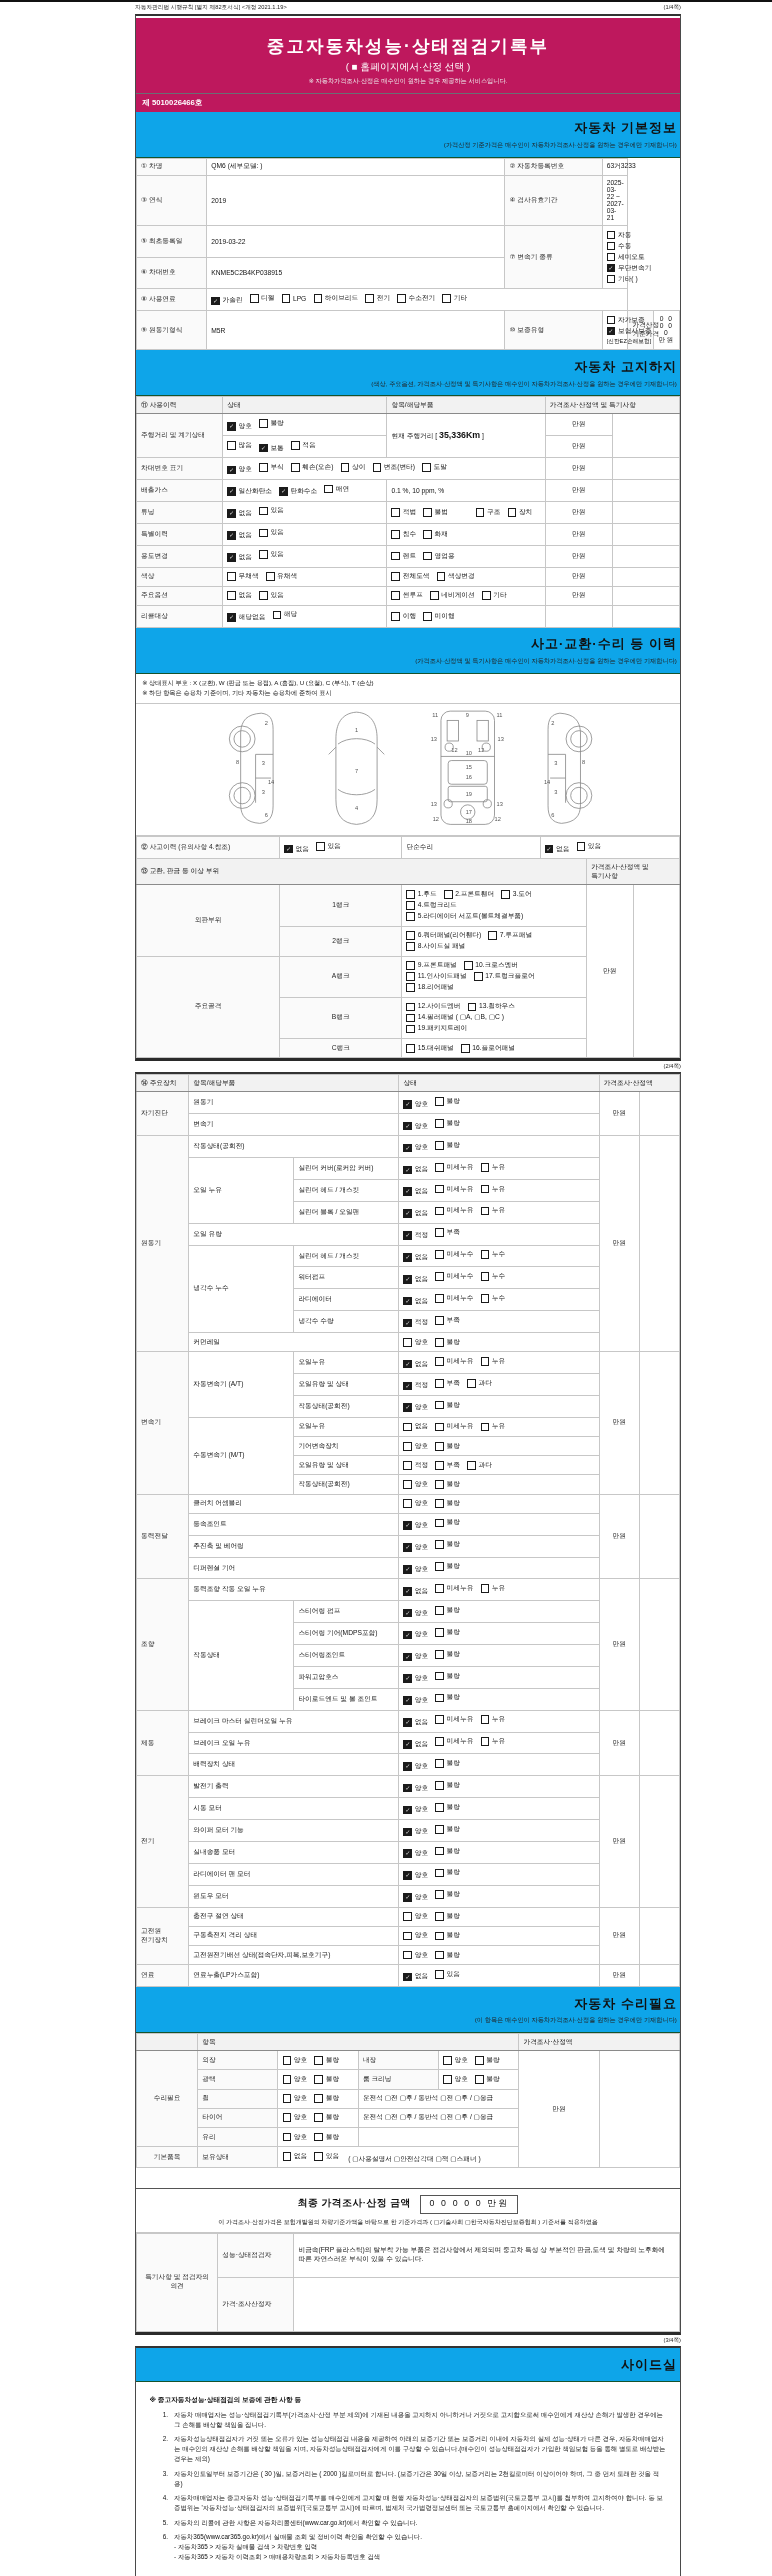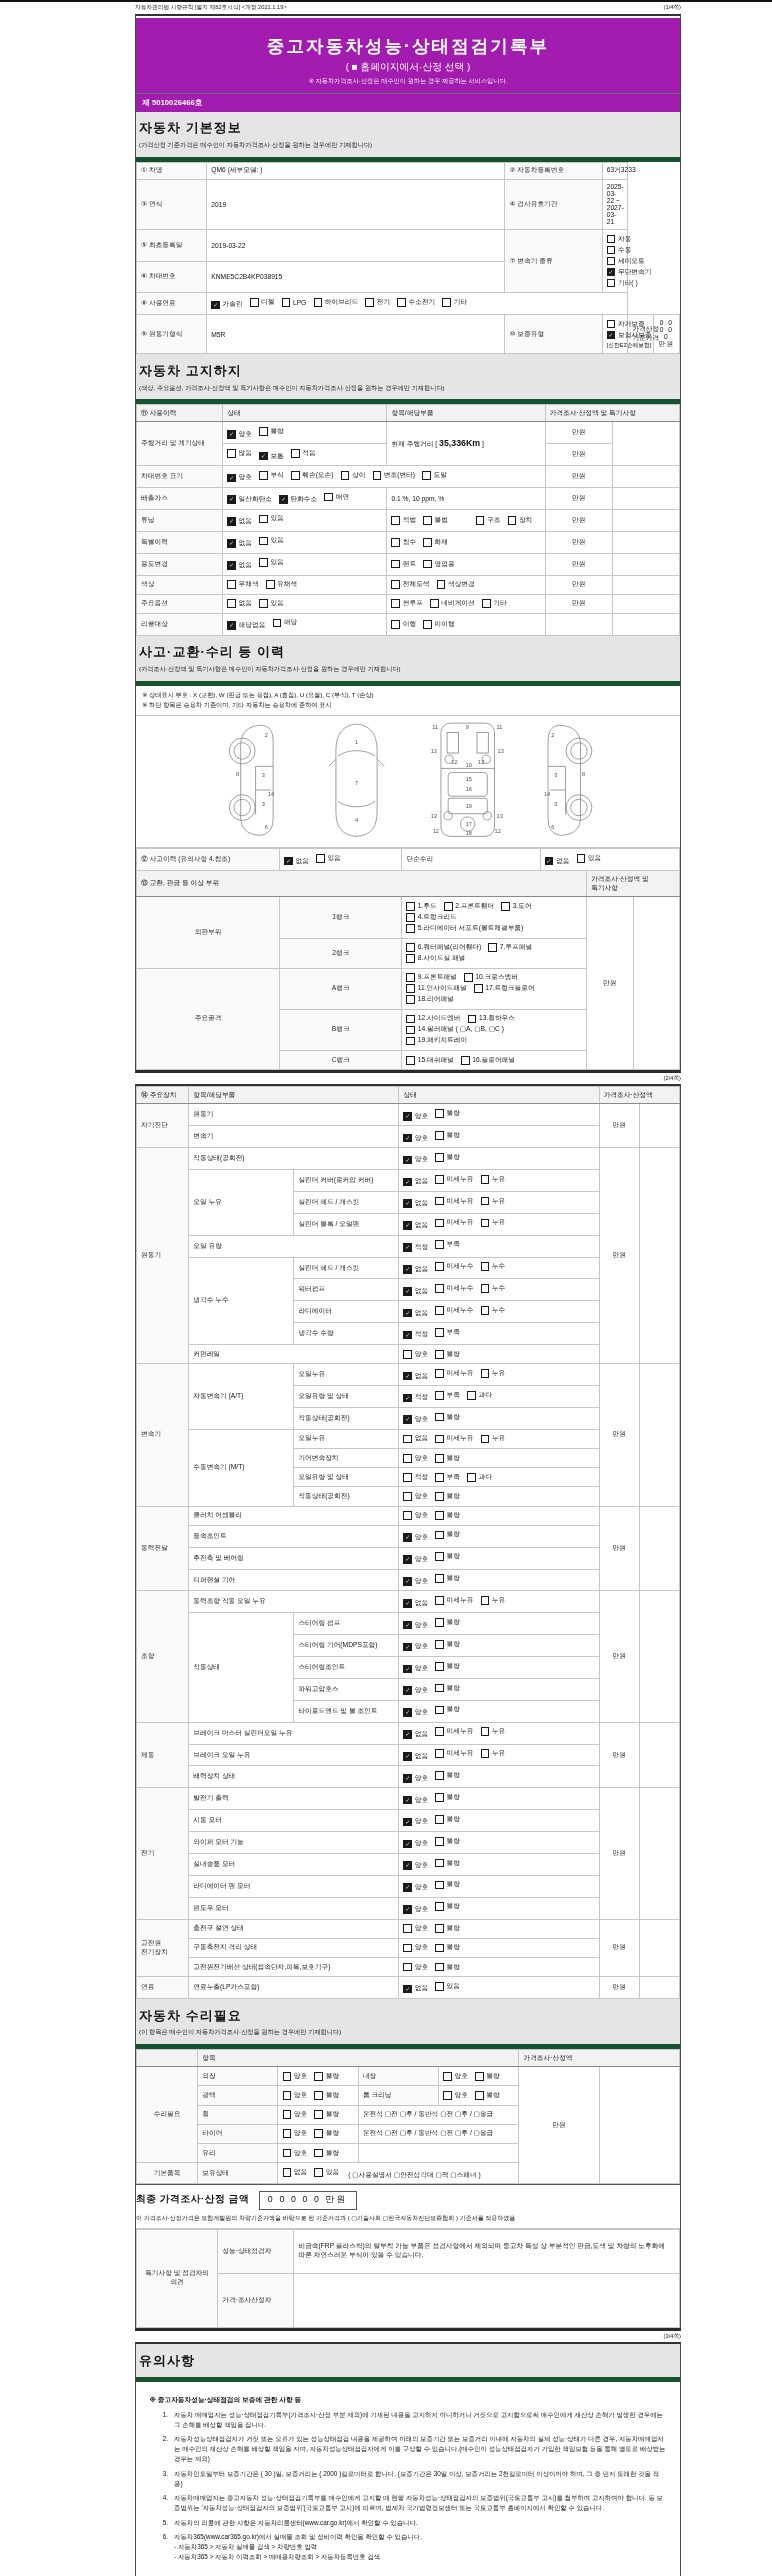--- a/index.html
+++ b/index.html
@@ -3,27 +3,27 @@
 <meta charset="utf-8">
 <style>
   html,body{margin:0;padding:0;background:#fff;}
   body{width:773px;font-family:"Liberation Sans","DejaVu Sans",sans-serif;color:#111;-webkit-font-smoothing:none;}
   .canvas{position:relative;width:773px;min-height:2576px;background:#fff;border-top:2.1px solid #111;}
   .sheet{width:546px;margin-left:135px;}
   .topline{display:flex;justify-content:space-between;font-size:5.7px;color:#222;padding:2.1px 0 1.5px 0;}
   .marker{text-align:right;font-size:5.7px;color:#222;padding:1.5px 0;}
   .page{border-left:1px solid #4a4a4a;border-right:1px solid #4a4a4a;border-top:2.6px solid #333;border-bottom:3.6px solid #2a2a2a;background:#fff;}
   
-  .dark{background:#a21caf;color:#fff;padding:7.2px 0 0 0;border-top:2.1px solid #fff;}
+  .dark{background:#be185d;color:#fff;padding:7.2px 0 0 0;border-top:2.1px solid #fff;}
   .dark h1{margin:9.3px 0 3.1px 0;text-align:center;font-size:17.5px;letter-spacing:2.1px;font-weight:700;}
   .dark .sub{text-align:center;font-size:9.8px;margin:2.1px 0;}
   .dark .note{text-align:center;font-size:6.2px;margin:3.1px 0 7.2px 0;color:#eee;}
   .docno{font-size:7.7px;font-weight:700;padding:3.1px 6.2px 4.1px 6.2px;border-top:0.5px solid #6a6e74;}
   
-  .sechead{background:#e5e5e5;border-bottom:5px solid #14532d;text-align:left;padding:7.7px 3.1px 6.7px 3.1px;}
+  .sechead{background:#0ea5e9;border-bottom:1px solid #14532d;text-align:right;padding:7.7px 3.1px 6.7px 3.1px;}
   .sechead .t{font-size:13px;font-weight:700;letter-spacing:1px;}
   .sechead .s{font-size:6.2px;margin-top:3.6px;color:#222;}
   table{border-collapse:collapse;width:100%;table-layout:fixed;}
   td{border:0.5px solid #c7c7c7;font-size:6.7px;padding:3.6px 4.1px;vertical-align:middle;word-break:keep-all;}
   td.lab{background:#fafafa;color:#222;}
   td.hd{background:#f2f2f2;border-bottom:1px solid #8a8a8a;font-size:6.7px;}
   td.pr{text-align:center;}
   td.val{background:#fff;}
   .cb{display:inline-flex;align-items:center;margin:1px 7.2px 1px 0;white-space:nowrap;}
   .bx{display:inline-block;width:6.7px;height:6.7px;border:1px solid #1b1b1b;margin-right:2.6px;text-align:center;font-size:5.7px;line-height:6.7px;font-weight:700;background:#fff;color:#111;flex:none;}
@@ -32,21 +32,21 @@
   
   .legend{font-size:6.2px;padding:4.1px 6.2px;border-bottom:0.5px solid #c7c7c7;line-height:1.7;}
   .diagram{padding:3.1px 0 5.2px 0;border-bottom:0.5px solid #c7c7c7;}
   
   .notice-body{padding:8.2px 13.4px 10.3px 13.4px;font-size:6.4px;line-height:1.55;}
   .nhead{font-weight:700;margin:5.2px 0 4.1px 0;font-size:6.7px;}
   .ni{display:flex;margin:4.6px 0;}
   .ni .nn{width:11.3px;flex:none;}
   .ni.sub{margin-left:13.4px;}
   
-  .finalstrip{border-top:1px solid #555;border-bottom:0.5px solid #c7c7c7;text-align:left;padding:6.2px 0 5.2px 0;}
+  .finalstrip{border-top:1px solid #555;border-bottom:0.5px solid #c7c7c7;text-align:center;padding:6.2px 0 5.2px 0;margin-top:20px;}
   .finalstrip .fl{font-size:9.8px;font-weight:700;letter-spacing:0.5px;}
   .finalstrip .fv{display:inline-block;border:0.5px solid #555;padding:2.1px 8.2px;margin-left:7.2px;font-size:8.8px;letter-spacing:2.1px;}
   .finalstrip .fn{font-size:6px;margin-top:4.1px;}
   .svgnum{font-size:11px;fill:#555;font-family:"Liberation Sans",sans-serif;}
 </style>
 </head>
 <body>
 
 <div class="canvas">
   <div class="sheet">
@@ -1169,21 +1169,21 @@
  <td style="height:46px"></td>
             </tr>
           </tbody>
         </table>
     </div>
 
     <div class="marker">(3/4쪽)</div>
 
     <div class="page">
       <div class="sechead">
-        <div class="t">유의사항</div>
+        <div class="t">사이드실</div>
       </div>
       <div class="notice-body" id="notice-body">
           <div class="nhead">※ 중고자동차성능·상태점검의 보증에 관한 사항 등</div>
           <div class="ni sub">
             <span class="nn">1.</span>
             <div>자동차 매매업자는 성능·상태점검기록부(가격조사·산정 부분 제외)에 기재된 내용을 고지하지 아니하거나 거짓으로 고지함으로써 매수인에게 재산상 손해가 발생한 경우에는 그 손해를 배상할 책임을 집니다.</div>
           </div>
           <div class="ni sub">
             <span class="nn">2.</span>
             <div>자동차성능상태점검자가 거짓 또는 오류가 있는 성능상태점검 내용을 제공하여 아래의 보증기간 또는 보증거리 이내에 자동차의 실제 성능·상태가 다른 경우, 자동차매매업자는 매수인의 재산상 손해를 배상할 책임을 지며, 자동차성능상태점검자에게 이를 구상할 수 있습니다.(매수인이 성능상태점검자가 가입한 책임보험 등을 통해 별도로 배상받는 경우는 제외)</div>

